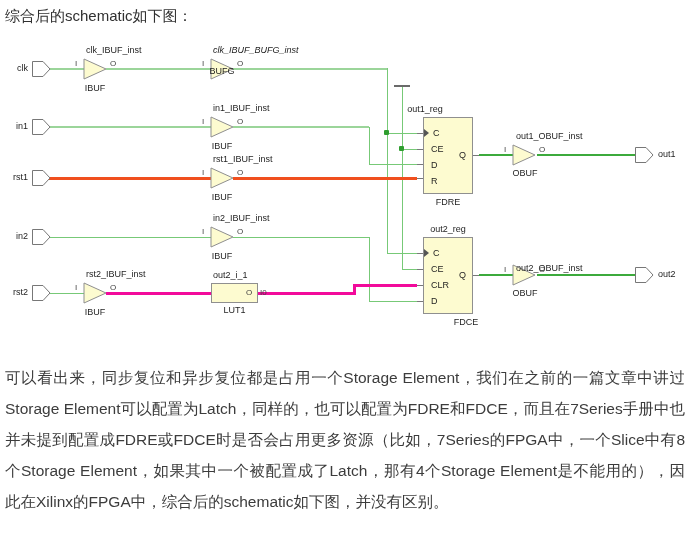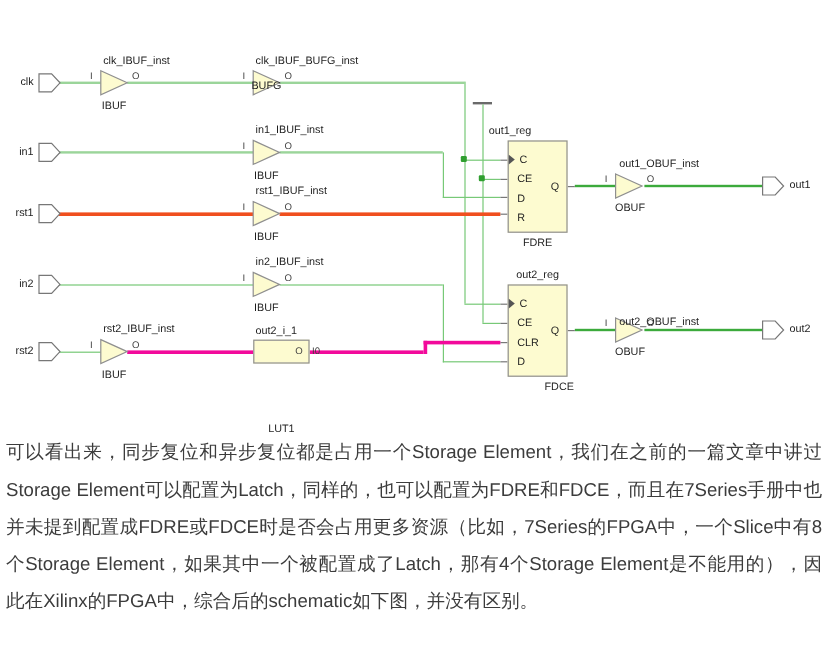--- a/index.html
+++ b/index.html
@@ -24,20 +24,21 @@
   .caret{position:absolute;width:0;height:0;border-top:4px solid transparent;
          border-bottom:4px solid transparent;border-left:5px solid #555;}
   svg{position:absolute;overflow:visible;}
   .vccbar{position:absolute;width:16px;height:2px;background:#6a6a6a;}
 </style>
 </head>
 <body>
 
 <div class="page">
 
+  <div class="title" style="left:5px;top:7px;">综合后的schematic如下图：</div>
 
   <div>
 
     <div class="wh g2" style="left:49px;top:68px;width:35px;"></div>
     <div class="wh g2" style="left:106px;top:68px;width:105px;"></div>
     <div class="wh g2" style="left:233px;top:68px;width:154px;"></div>
     <div class="wv g1" style="left:387px;top:68px;height:185px;"></div>
     <div class="wh g1" style="left:387px;top:133px;width:30px;"></div>
     <div class="wh g1" style="left:387px;top:253px;width:30px;"></div>
 
@@ -110,21 +111,21 @@
         <polygon points="1,1 23,11 1,21" fill="#fdfbd0" stroke="#8f8f8f"></polygon>
       </svg>
     <div class="lbl" style="left:86px;top:45px;">clk_IBUF_inst</div>
     <div class="lbl ctr" style="left:71px;top:83px;width:48px;">IBUF</div>
     <div class="pin" style="left:75px;top:59px;">I</div>
     <div class="pin" style="left:110px;top:59px;">O</div>
 
     <svg style="left:210px;top:58px;" width="24" height="22">
         <polygon points="1,1 23,11 1,21" fill="#fdfbd0" stroke="#8f8f8f"></polygon>
       </svg>
-    <div class="lbl" style="left:213px;top:45px;">clk_IBUF_BUFG_inst</div>
+    <div class="lbl" style="left:213px;top:45px;font-style:italic;">clk_IBUF_BUFG_inst</div>
     <div class="lbl ctr" style="left:198px;top:66px;width:48px;">BUFG</div>
     <div class="pin" style="left:202px;top:59px;">I</div>
     <div class="pin" style="left:237px;top:59px;">O</div>
 
     <svg style="left:210px;top:116px;" width="24" height="22">
         <polygon points="1,1 23,11 1,21" fill="#fdfbd0" stroke="#8f8f8f"></polygon>
       </svg>
     <div class="lbl" style="left:213px;top:103px;">in1_IBUF_inst</div>
     <div class="lbl ctr" style="left:198px;top:141px;width:48px;">IBUF</div>
     <div class="pin" style="left:202px;top:117px;">I</div>
@@ -149,21 +150,21 @@
     <svg style="left:83px;top:282px;" width="24" height="22">
         <polygon points="1,1 23,11 1,21" fill="#fdfbd0" stroke="#8f8f8f"></polygon>
       </svg>
     <div class="lbl" style="left:86px;top:269px;">rst2_IBUF_inst</div>
     <div class="lbl ctr" style="left:71px;top:307px;width:48px;">IBUF</div>
     <div class="pin" style="left:75px;top:283px;">I</div>
     <div class="pin" style="left:110px;top:283px;">O</div>
 
     <div class="box" style="left:211px;top:283px;width:45px;height:18px;"></div>
     <div class="lbl" style="left:213px;top:270px;">out2_i_1</div>
-    <div class="lbl ctr" style="left:211px;top:305px;width:47px;margin-top:47px;">LUT1</div>
+    <div class="lbl ctr" style="left:211px;top:305px;width:47px;">LUT1</div>
     <div class="pin" style="left:216px;top:288px;margin-left:44px;">I0</div>
     <div class="pin" style="left:246px;top:288px;">O</div>
 
     <div class="box" style="left:423px;top:117px;width:48px;height:75px;"></div>
     <div class="lbl ctr" style="left:400px;top:104px;width:50px;">out1_reg</div>
     <div class="lbl ctr" style="left:423px;top:197px;width:50px;">FDRE</div>
     <div class="caret" style="left:424px;top:129px;"></div>
     <div class="lbl" style="left:433px;top:128px;">C</div>
     <div class="lbl" style="left:431px;top:144px;">CE</div>
     <div class="lbl" style="left:431px;top:160px;">D</div>

